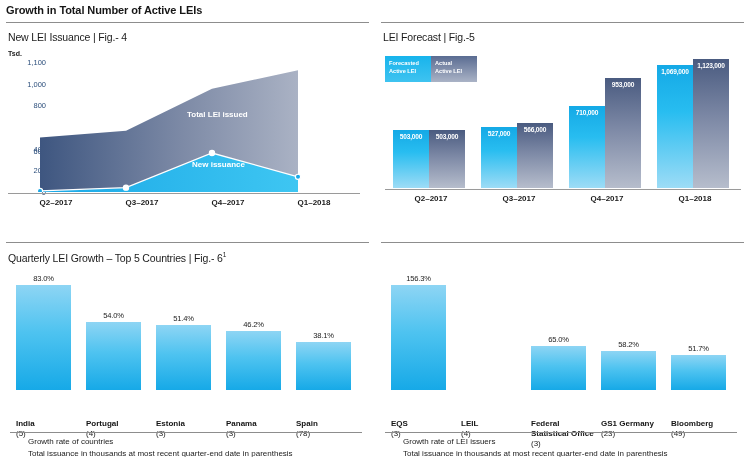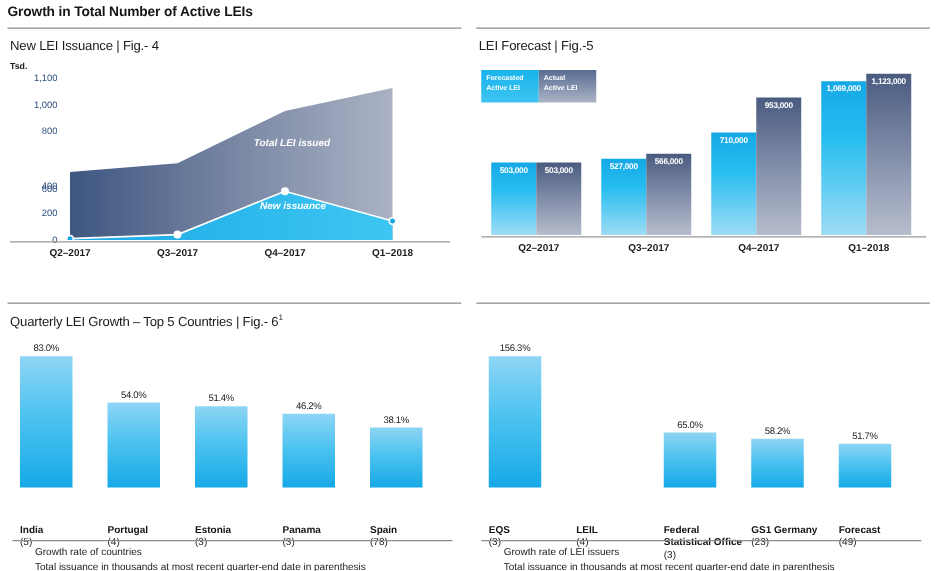--- a/index.html
+++ b/index.html
@@ -40,21 +40,21 @@
   .ax-unit {
     position: absolute; left: 2px; top: 28px;
     font-size: 7px; font-weight: bold; color: #1b1b1b;
   }
   .plot4 { position: absolute; left: 2px; top: 40px; width: 352px; height: 130px; }
   .ytick {
     position: absolute; right: 0; font-size: 7.5px; color: #2d4f7c;
     text-align: right; width: 34px; transform: translateY(-50%);
   }
   .ycol { position: absolute; left: 0; top: 0; width: 38px; height: 130px; }
-  .area-box { position: absolute; left: 40px; top: 0; width: 312px; height: 130px; font-style: italic; }
+  .area-box { position: absolute; left: 24px; top: 0; width: 312px; height: 130px; }
   .axis4 {
     position: absolute; left: 2px; top: 171px; width: 352px;
     border-top: 1px solid #9a9a9a;
   }
   .xlabels4 { position: absolute; left: 2px; top: 176px; width: 352px; height: 16px; }
   .xlab {
     position: absolute; font-size: 8px; font-weight: bold; color: #1b1b1b;
     transform: translateX(-50%); white-space: nowrap;
   }
   .area-note {
@@ -81,21 +81,21 @@
     font-size: 6.6px; font-weight: bold; color: #ffffff; letter-spacing: -0.2px;
   }
   .axis5 {
     position: absolute; left: 4px; top: 167px; width: 356px;
     border-top: 1px solid #9a9a9a;
   }
   .xlabels5 { position: absolute; left: 4px; top: 172px; width: 356px; height: 16px; }
 
   
   .plot-s { position: absolute; left: 4px; top: 34px; width: 352px; height: 114px; }
-  .sbar-wrap { position: absolute; bottom: 0; width: 42px; }
+  .sbar-wrap { position: absolute; bottom: 0; width: 55px; }
   .sbar {
     width: 100%;
     background: linear-gradient(180deg,#8ed5f4 0%,#4ec3f0 45%,#16a9e7 100%);
   }
   .sbar-val {
     position: absolute; left: 0; width: 100%; text-align: center;
     font-size: 7.6px; color: #1b1b1b; letter-spacing: -0.2px;
   }
   .cat-labels { position: absolute; left: 4px; top: 150px; width: 352px; height: 40px; }
   .cat {
@@ -314,21 +314,21 @@
         <div class="cat" style="left: 146px; top: 0px;">
           <div class="nm">Federal</div>
           <div class="nm">Statistical Office</div>
           <div class="ct">(3)</div>
         </div>
         <div class="cat" style="left: 216px; top: 0px;">
           <div class="nm">GS1 Germany</div>
           <div class="ct">(23)</div>
         </div>
         <div class="cat" style="left: 286px; top: 0px;">
-          <div class="nm">Forecast</div>
+          <div class="nm">Bloomberg</div>
           <div class="ct">(49)</div>
         </div>
       </div>
     <div class="foot-rule"></div>
     <div class="foot">
       <div>Growth rate of LEI issuers</div>
       <div>Total issuance in thousands at most recent quarter-end date in parenthesis</div>
     </div>
   </div>
 

